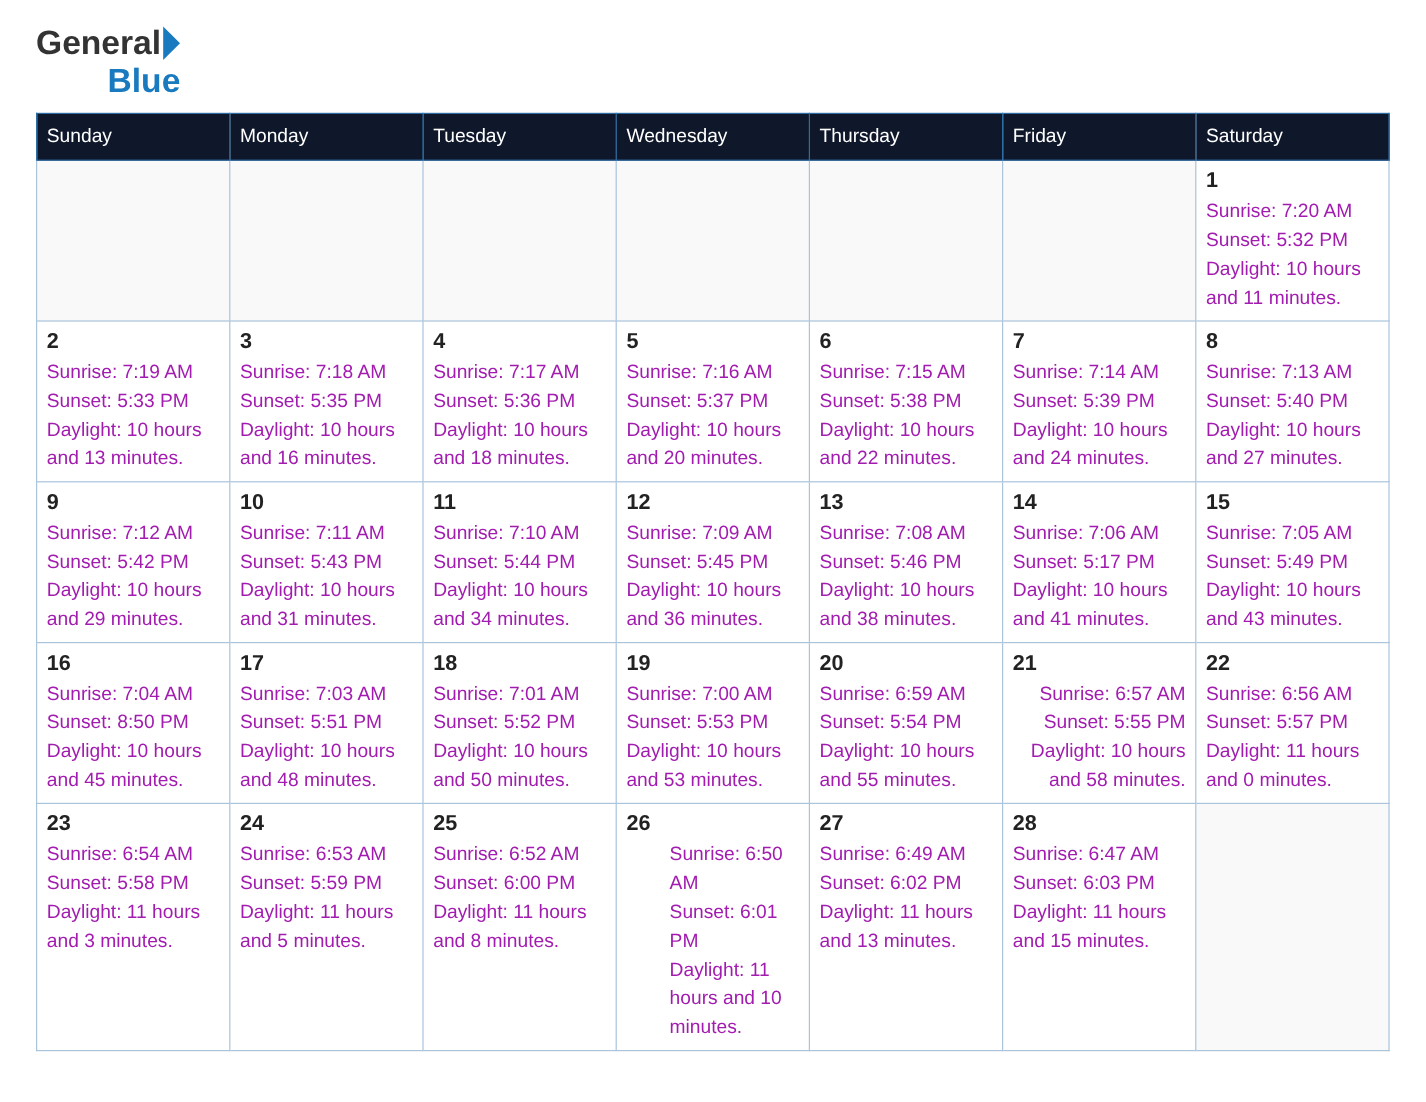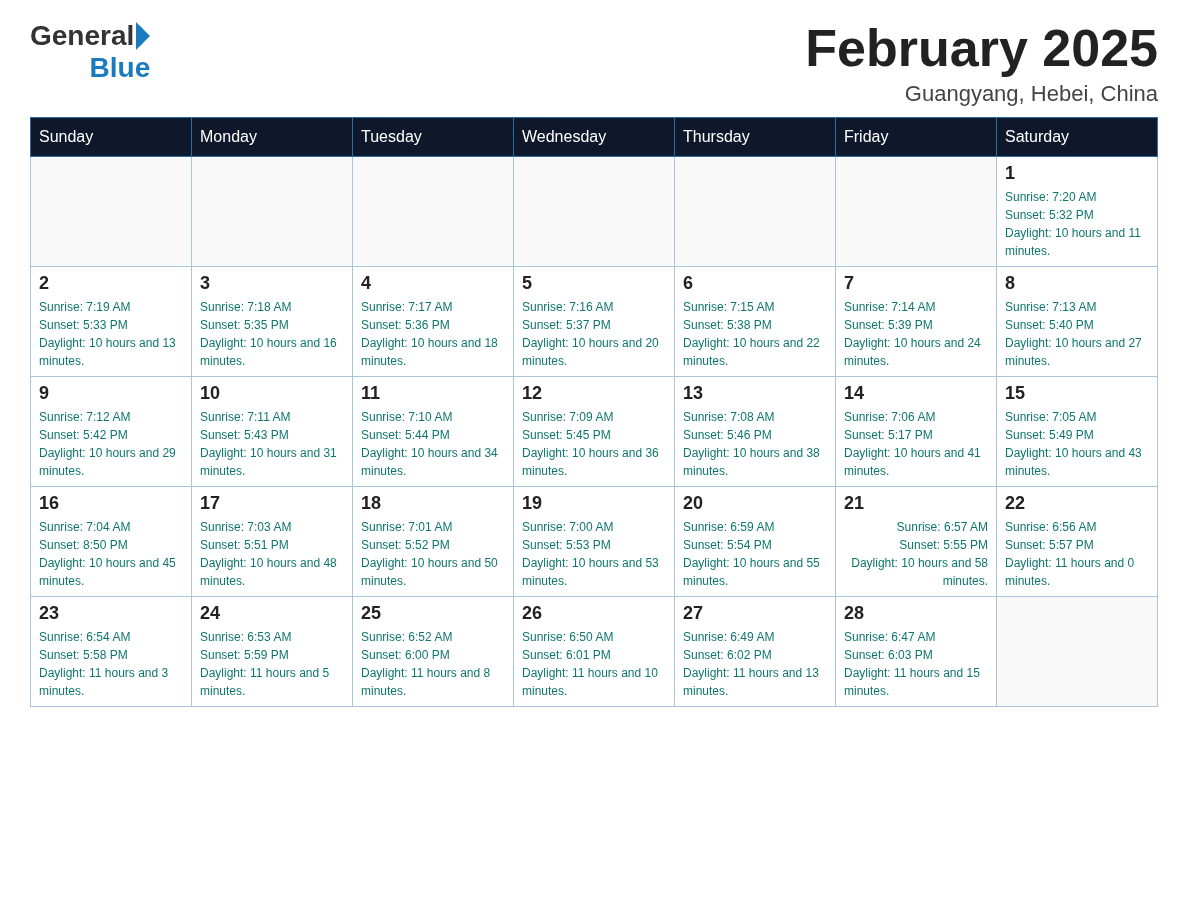--- a/index.html
+++ b/index.html
@@ -79,45 +79,41 @@
       width: 14.28%;
       min-height: 100px;
     }
     .day-number {
       font-size: 18px;
       font-weight: bold;
       color: #222;
       margin-bottom: 4px;
     }
     .day-info {
-      font-size: 12px;
-      color: #0f766e;
+      font-size: 16px;
+      color: #a21caf;
       line-height: 1.5;
     }
     .empty-cell {
       background: #f9f9f9;
     }
     tr.week-row td {
       height: 110px;
     }
   </style>
 </head>
 <body>
 
 <div class="header">
   <div class="logo">
     <div class="logo-text">
       <span class="logo-general">General</span>
       <span class="logo-arrow"></span>
     </div>
     <span class="logo-blue">Blue</span>
-  </div>
-  <div class="title-block">
-    <div class="main-title">February 2025</div>
-    <div class="subtitle">Guangyang, Hebei, China</div>
   </div>
 </div>
 
 <table class="calendar">
   <thead>
     <tr>
     <th>Sunday</th>
         <th>Monday</th>
         <th>Tuesday</th>
         <th>Wednesday</th>
@@ -287,21 +283,21 @@
 Daylight: 11 hours and 5 minutes.</div>
         </td>
         <td>
           <div class="day-number">25</div>
           <div class="day-info" style="white-space: pre-line;">Sunrise: 6:52 AM
 Sunset: 6:00 PM
 Daylight: 11 hours and 8 minutes.</div>
         </td>
         <td>
           <div class="day-number">26</div>
-          <div class="day-info" style="white-space: pre-line;">Sunrise: 6:50 AM
+          <div class="day-info" style="white-space: pre-line; margin-left: 36px;">Sunrise: 6:50 AM
 Sunset: 6:01 PM
 Daylight: 11 hours and 10 minutes.</div>
         </td>
         <td>
           <div class="day-number">27</div>
           <div class="day-info" style="white-space: pre-line;">Sunrise: 6:49 AM
 Sunset: 6:02 PM
 Daylight: 11 hours and 13 minutes.</div>
         </td>
         <td>

